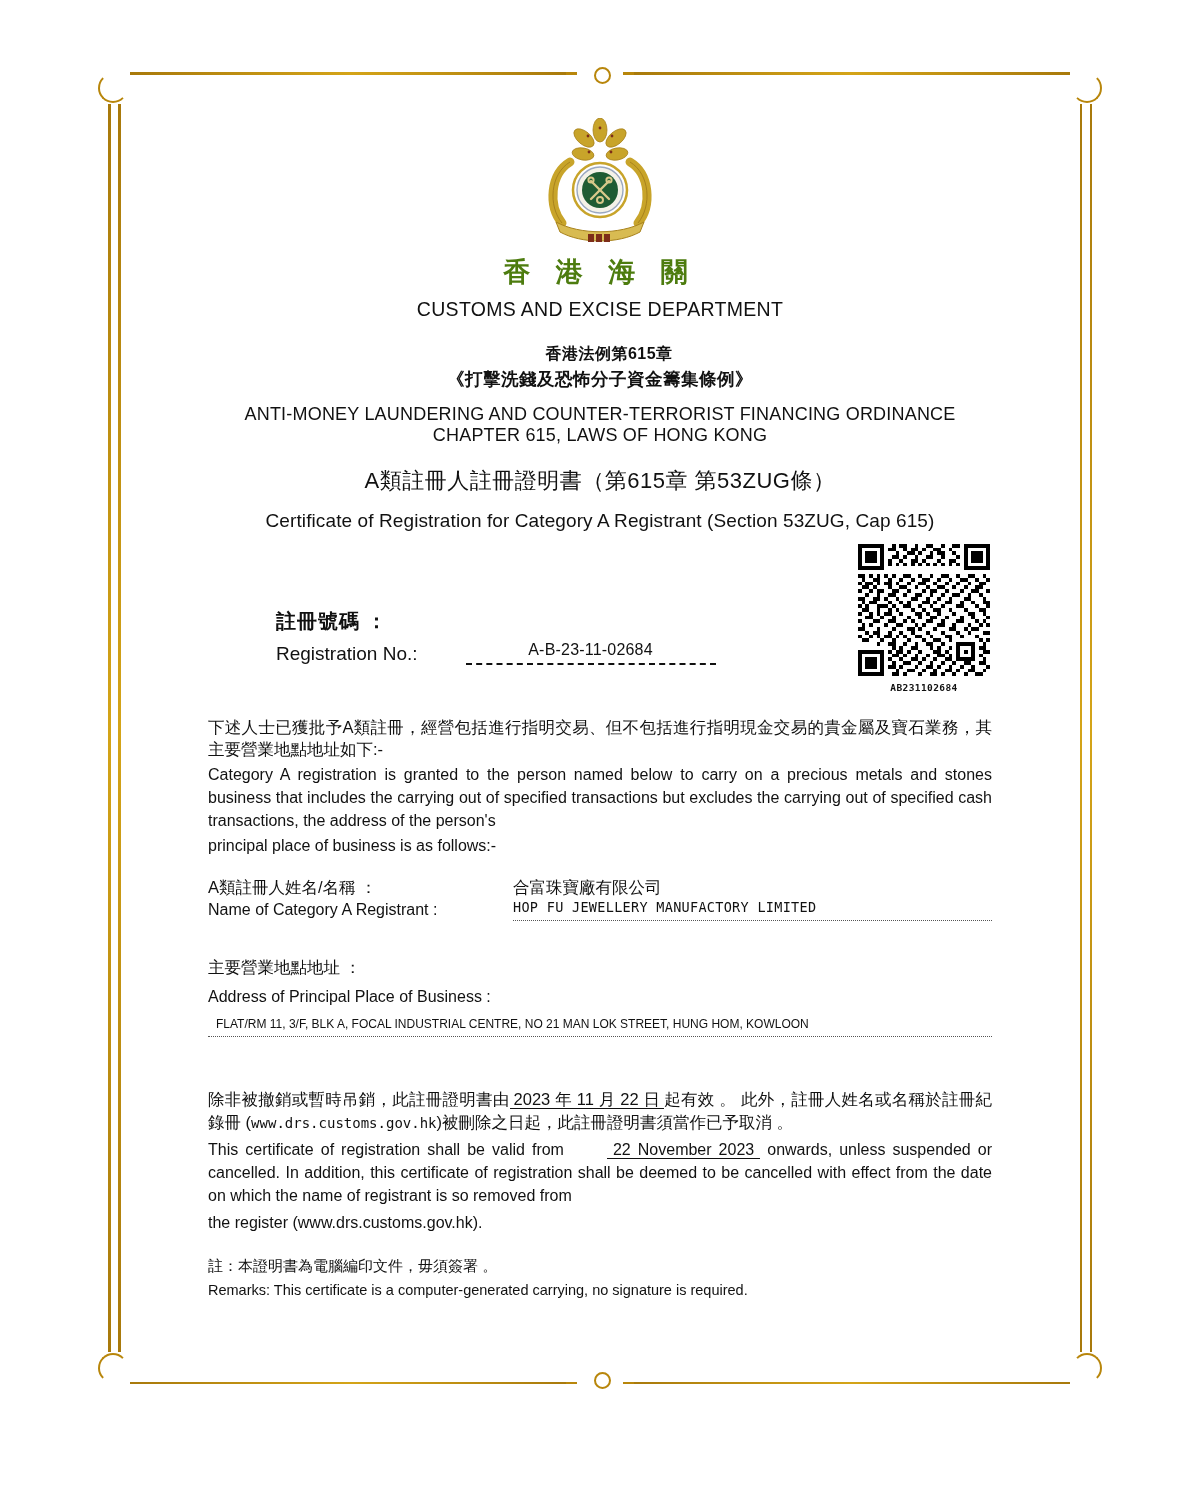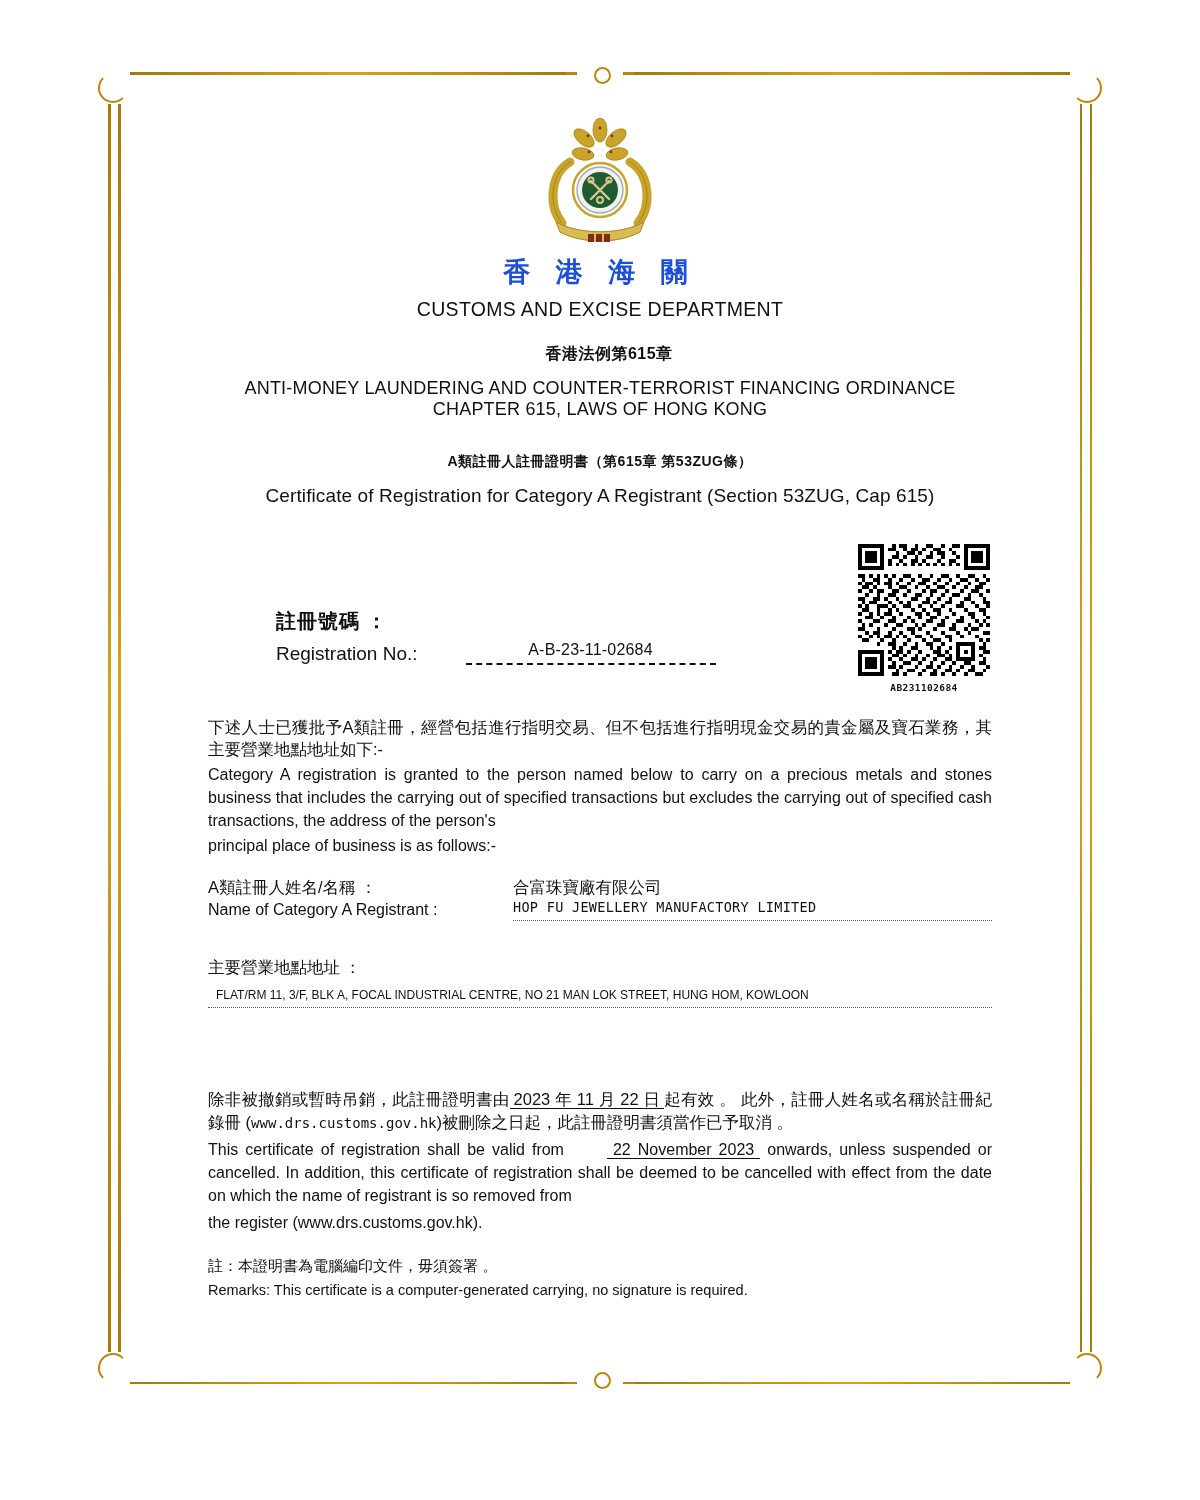--- a/index.html
+++ b/index.html
@@ -96,21 +96,21 @@
   .head-block {
     position: absolute;
     left: 0; right: 0;
     top: 255px;
     text-align: center;
   }
   .dept-zh {
     font-size: 27px;
     font-weight: bold;
     letter-spacing: 9px;
-    color: #1d4ed8;
+    color: #4d7c0f;
     line-height: 1.3;
   }
   .dept-en {
     font-size: 19.5px;
     letter-spacing: 0.3px;
     margin-top: 8px;
     color: #111;
   }
   .ord-zh1 {
     font-size: 16px;
@@ -128,23 +128,23 @@
   .ord-en1 {
     font-size: 18px;
     margin-top: 13px;
     letter-spacing: 0.2px;
   }
   .ord-en2 {
     font-size: 18px;
     letter-spacing: 0.2px;
   }
   .cert-zh {
-    font-size: 14px;
-    font-weight: bold;
-    margin-top: 33px;
+    font-size: 22px;
+    font-weight: normal;
+    margin-top: 20px;
     letter-spacing: 0.5px;
   }
   .cert-en {
     font-size: 19px;
     margin-top: 14px;
     letter-spacing: 0.1px;
   }
 
   
   .qr-block {
@@ -363,20 +363,21 @@
         <rect x="60" y="116" width="6" height="8"></rect>
         <rect x="68" y="116" width="6" height="8"></rect>
       </g>
     </svg>
   </div>
 
   <div class="head-block">
     <div class="dept-zh">香 港 海 關</div>
     <div class="dept-en">CUSTOMS AND EXCISE DEPARTMENT</div>
     <div class="ord-zh1">香港法例第615章</div>
+    <div class="ord-zh2">《打擊洗錢及恐怖分子資金籌集條例》</div>
     <div class="ord-en1">ANTI-MONEY LAUNDERING AND COUNTER-TERRORIST FINANCING ORDINANCE</div>
     <div class="ord-en2">CHAPTER 615, LAWS OF HONG KONG</div>
     <div class="cert-zh">A類註冊人註冊證明書（第615章 第53ZUG條）</div>
     <div class="cert-en">Certificate of Registration for Category A Registrant (Section 53ZUG, Cap 615)</div>
   </div>
 
   <div class="qr-block">
     <svg class="qr-img" viewBox="0 0 37 37" shape-rendering="crispEdges">
       <rect width="37" height="37" fill="#ffffff"></rect>
       <g fill="#000000">
@@ -736,20 +737,21 @@
     </div>
     <div class="name-values">
       <div class="name-zh">合富珠寶廠有限公司</div>
       <div class="name-en">HOP FU JEWELLERY MANUFACTORY LIMITED</div>
     </div>
     <div style="clear:both"></div>
   </div>
 
   <div class="field" id="addr-field">
     <div class="addr-label-zh">主要營業地點地址 ：</div>
+    <div class="addr-label-en">Address of Principal Place of Business :</div>
     <div class="addr-value">FLAT/RM 11, 3/F, BLK A, FOCAL INDUSTRIAL CENTRE, NO 21 MAN LOK STREET, HUNG HOM, KOWLOON</div>
   </div>
 
   <div class="para" id="validity">
     <div class="val-zh"><span>除非被撤銷或暫時吊銷，此註冊證明書由</span><span class="inline-date">2023 年 11 月 22 日</span><span>起有效 。 此外，註冊人姓名或名稱於註冊紀錄冊 (</span><span class="mono-url">www.drs.customs.gov.hk</span><span>)被刪除之日起，此註冊證明書須當作已予取消 。</span></div>
 
     <div class="val-en"><span>This certificate of registration shall be valid from</span>&nbsp;<span class="date-en">22 November 2023</span>&nbsp;<span>onwards, unless suspended or cancelled. In addition, this certificate of registration shall be deemed to be cancelled with effect from the date on which the name of registrant is so removed from</span></div>
 
     <div class="val-en val-en-last">the register (www.drs.customs.gov.hk).</div>
   </div>

